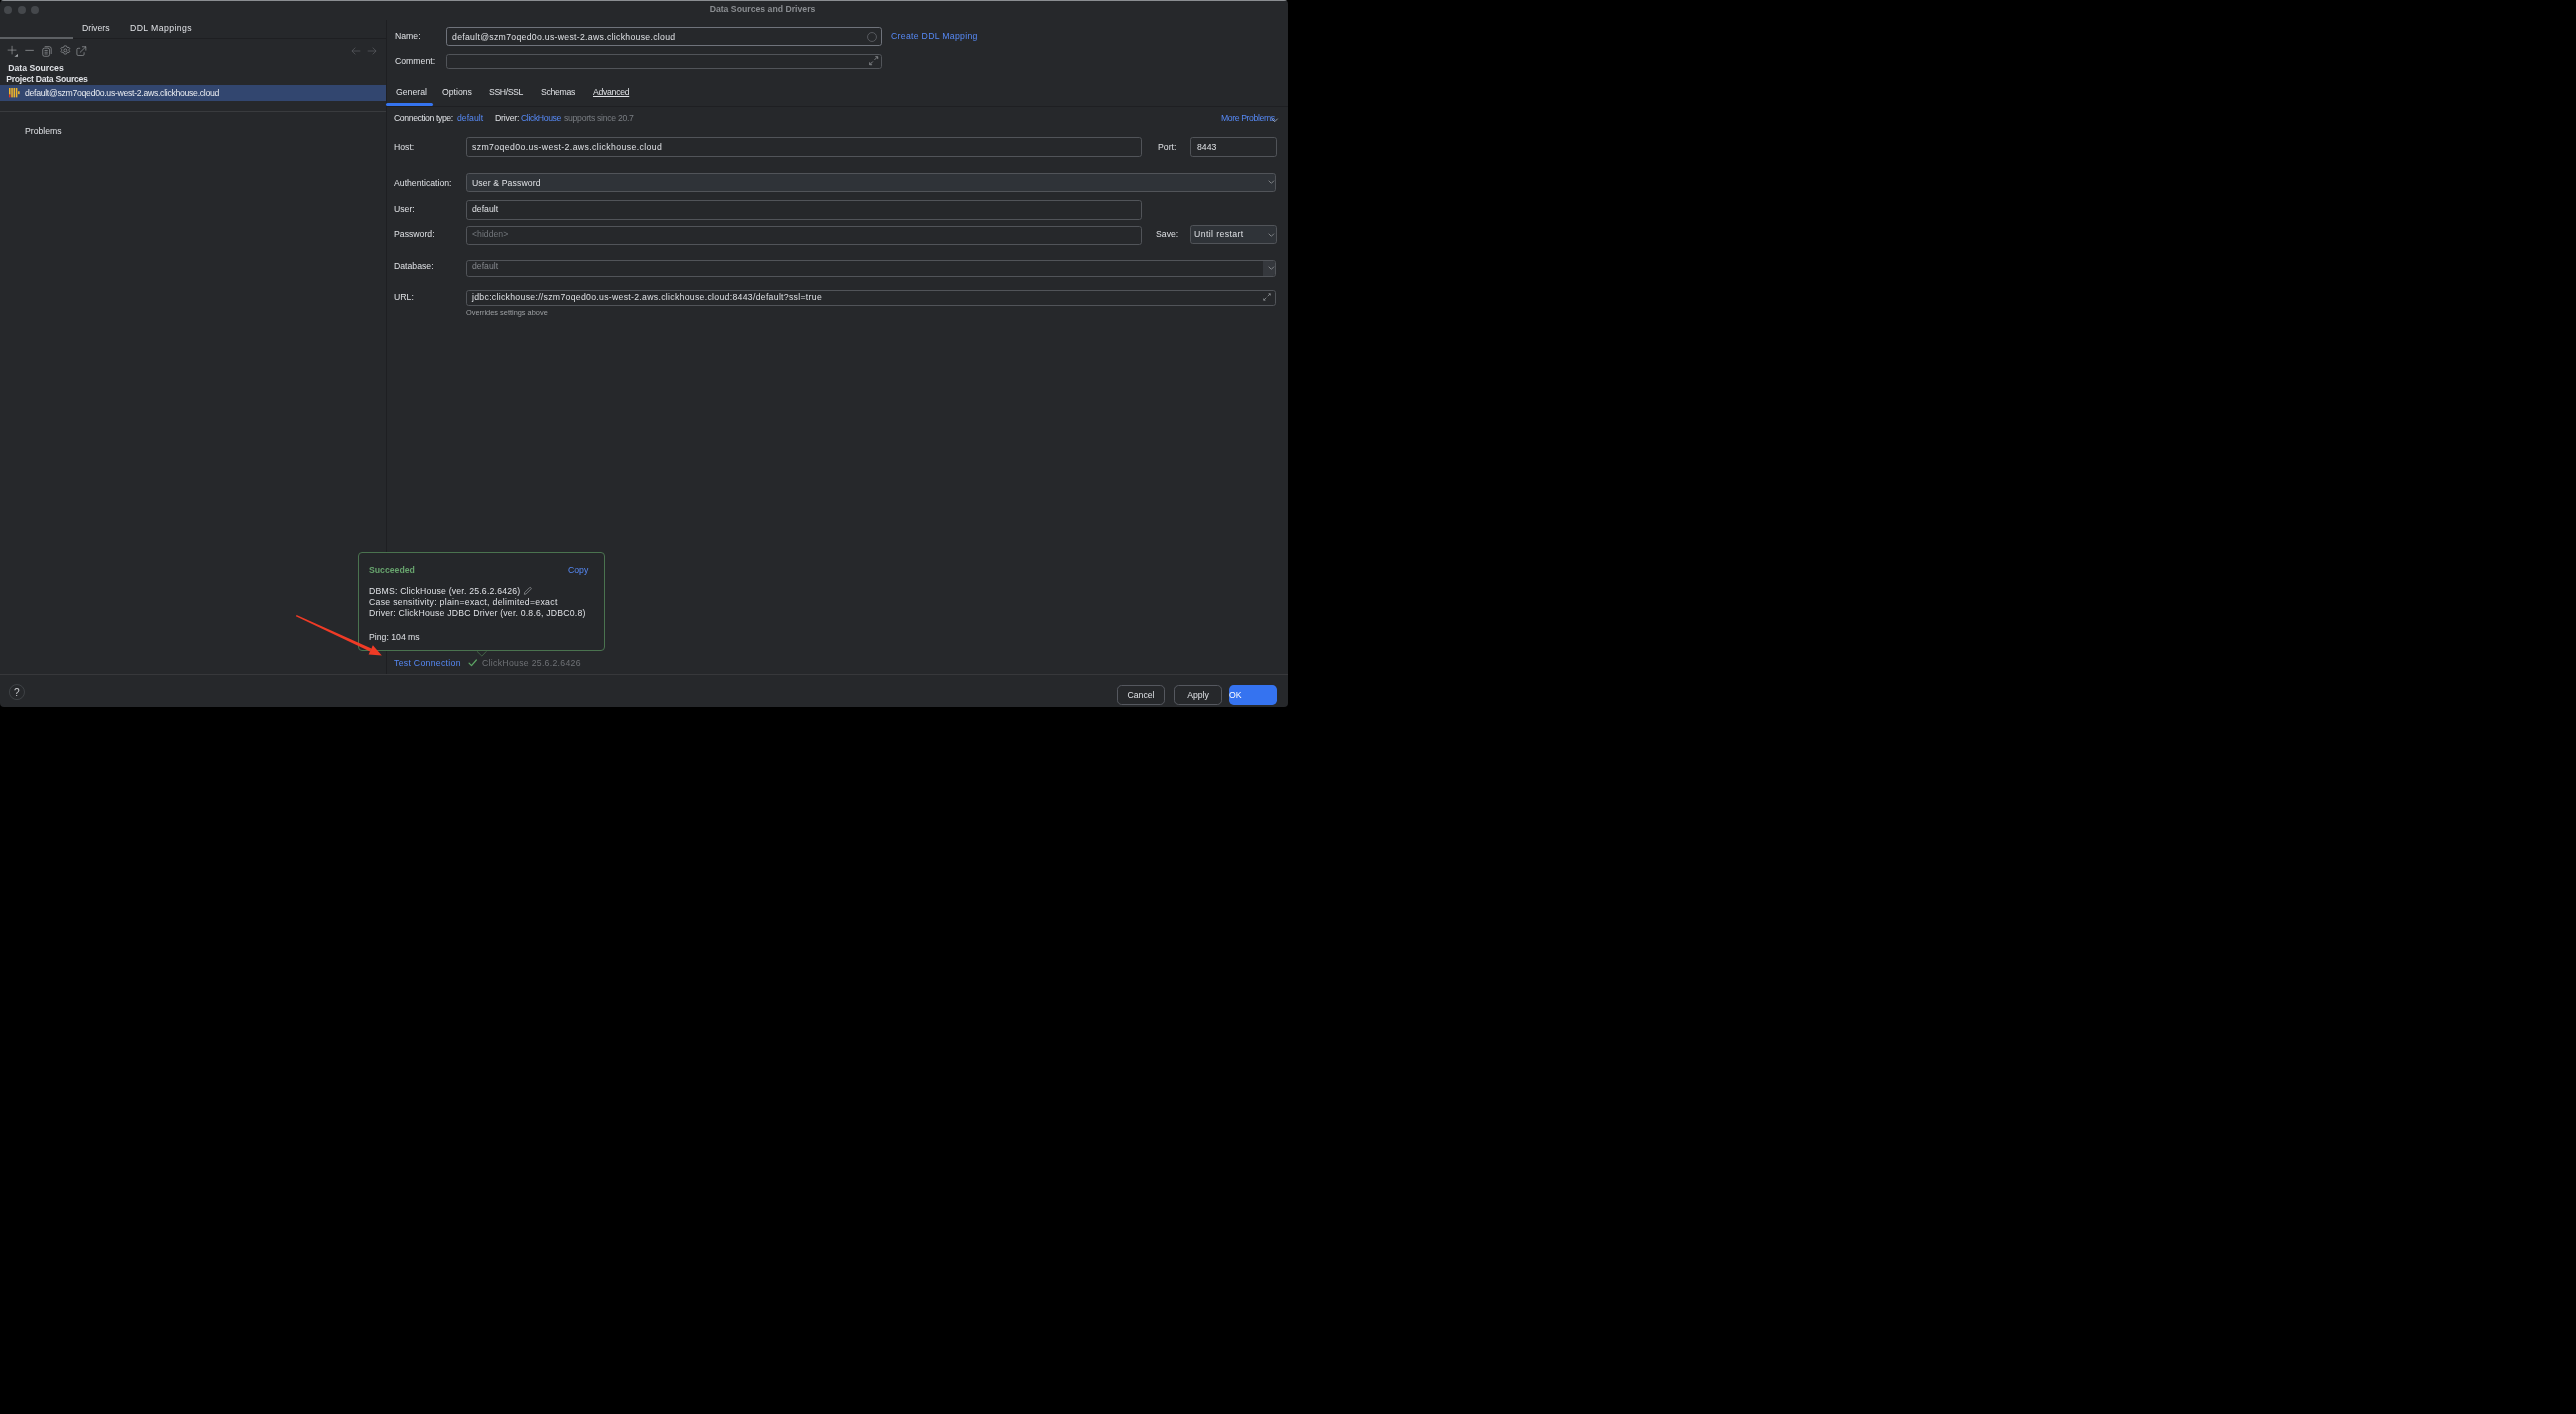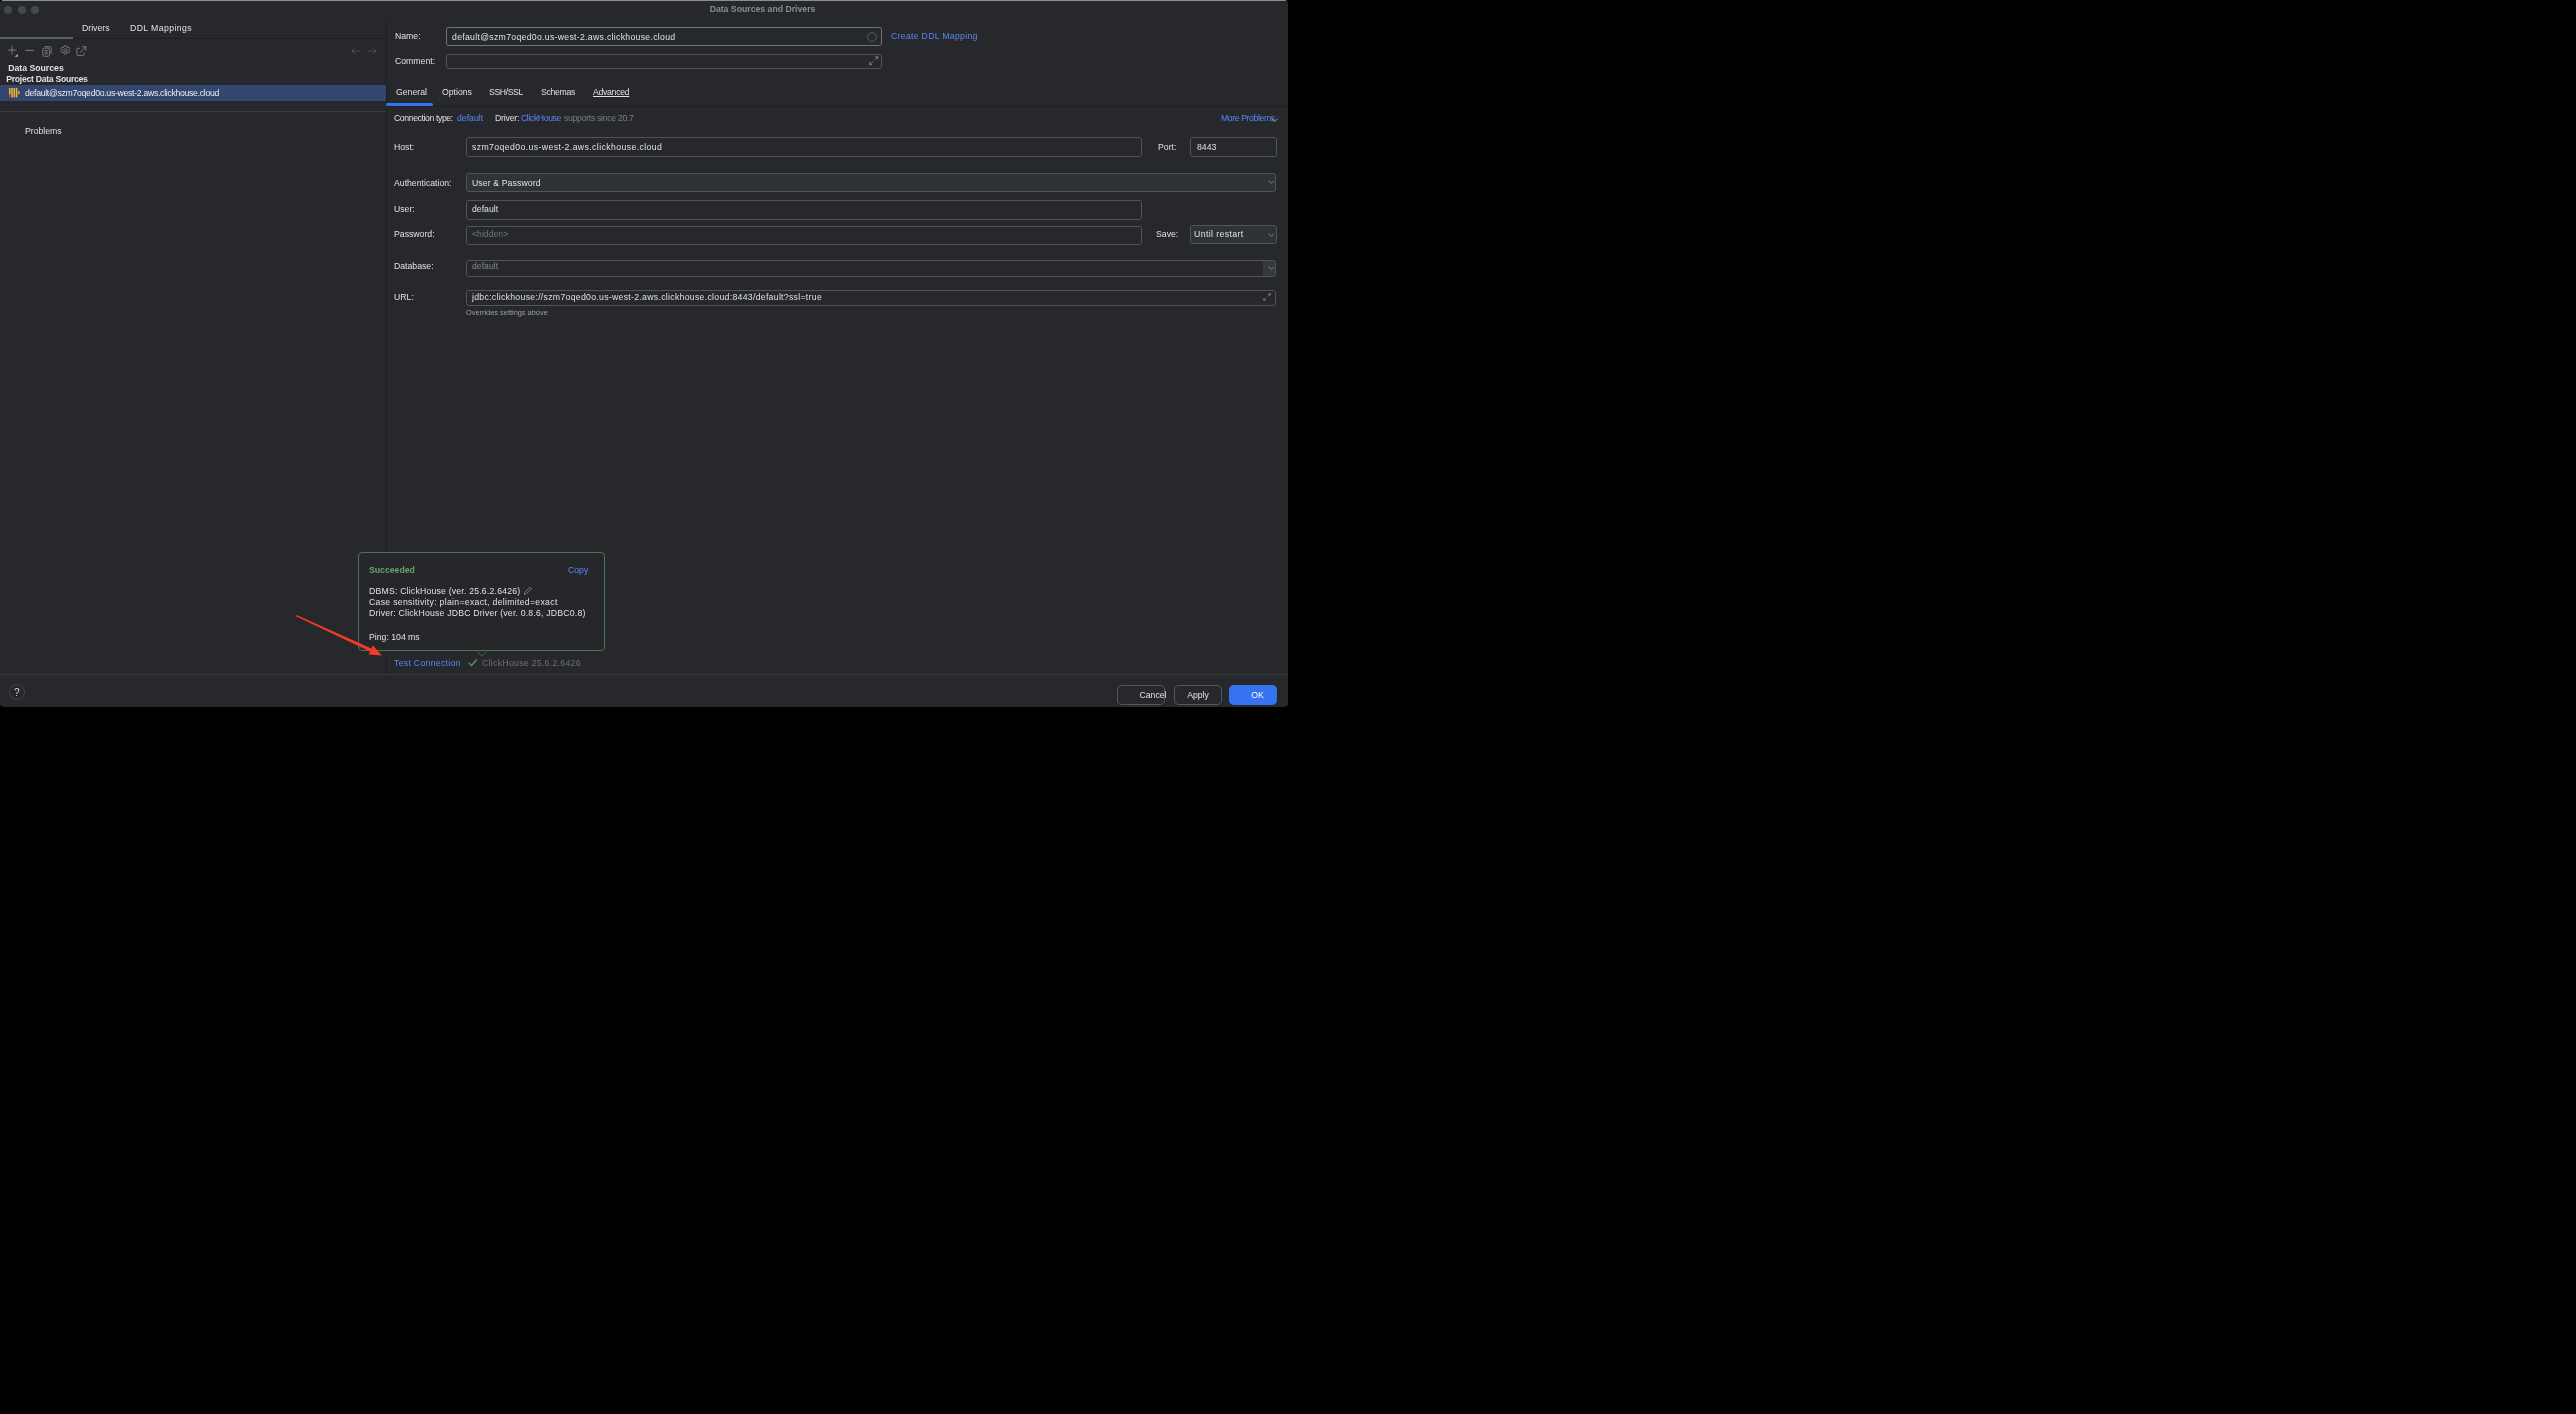--- a/index.html
+++ b/index.html
@@ -161,25 +161,25 @@
   <div class="t" style="left:482px;top:658px;color:#6f7276;letter-spacing:0.3px;">ClickHouse 25.6.2.6426</div>
 
   <div class="abs" style="left:0;top:674px;width:1288px;height:0.7px;background:rgba(255,255,255,0.08);"></div>
 
   <svg width="17" height="17" viewBox="0 0 25 25" style="left:8.5px;top:684px;">
     <circle cx="11.7" cy="11.85" r="11.1" stroke="#44474b" stroke-width="1.2" fill="none"></circle>
     <text x="11.7" y="17.2" font-family="Liberation Sans, sans-serif" font-size="15" fill="#c9cbce" text-anchor="middle">?</text>
   </svg>
 
   <div class="abs" style="left:1117px;top:685px;width:48px;height:20px;border:0.7px solid #55585f;border-radius:4.7px;"></div>
-  <div class="t" style="left:1117px;top:690px;width:48px;text-align:center;margin-left:12px;">Cancel</div>
+  <div class="t" style="left:1117px;top:690px;width:48px;text-align:center;">Cancel</div>
   <div class="abs" style="left:1174px;top:685px;width:48px;height:20px;border:0.7px solid #55585f;border-radius:4.7px;"></div>
   <div class="t" style="left:1174px;top:690px;width:48px;text-align:center;">Apply</div>
   <div class="abs" style="left:1229px;top:685px;width:48px;height:20px;border-radius:4.7px;background:#3573f0;"></div>
-  <div class="t" style="left:1229px;top:690px;width:57px;text-align:center;color:#fff;">OK</div>
+  <div class="t" style="left:1229px;top:690px;width:57px;color:#fff;">OK</div>
 
   <div class="abs" style="left:358px;top:552px;width:247px;height:99px;background:#25272a;border:0.7px solid #4a734f;border-radius:4px;z-index:20;"></div>
   <svg width="13.4" height="6.7" viewBox="0 0 20 10" style="left:475px;top:651px;z-index:21;">
     <polygon points="3,0 17,0 10.2,7.6" fill="#25272a"></polygon>
     <path d="M3,0.5 L10.2,7.6 M17,0.5 L10.2,7.6" stroke="#4a734f" stroke-width="1.2" fill="none"></path>
   </svg>
   <div class="t b" style="left:369px;top:565px;color:#67a36d;z-index:22;">Succeeded</div>
   <div class="t blue" style="left:568px;top:565px;z-index:22;">Copy</div>
   <div class="t" style="left:369px;top:586px;z-index:22;letter-spacing:0.2px;">DBMS: ClickHouse (ver. 25.6.2.6426)</div>
   <svg width="9.4" height="9.4" viewBox="0 0 14 14" style="left:523px;top:586px;z-index:22;">

